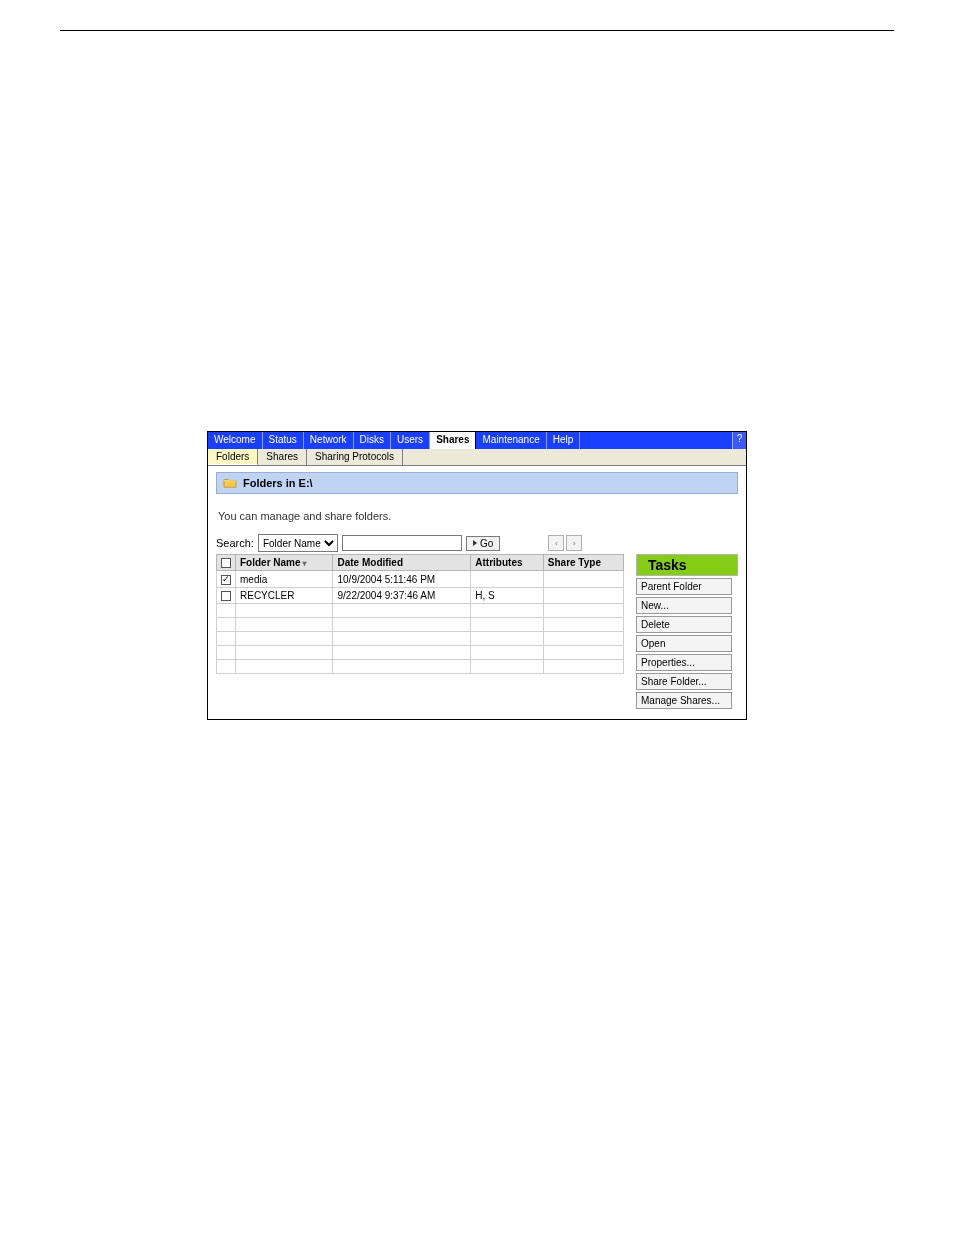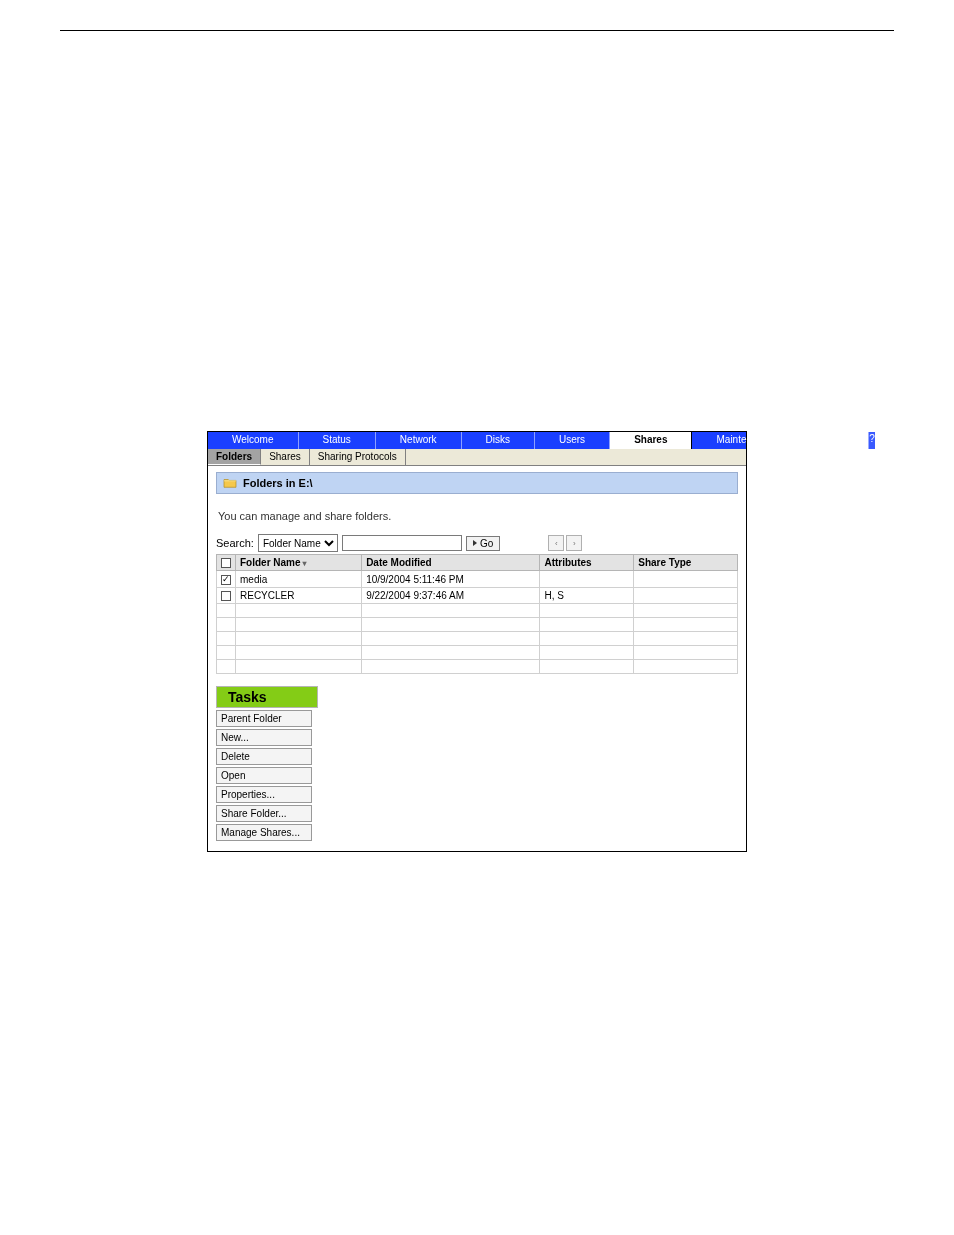--- a/index.html
+++ b/index.html
@@ -4,29 +4,29 @@
 <style>
   * { box-sizing: border-box; margin: 0; padding: 0; }
   body { font-family: Arial, Helvetica, sans-serif; font-size: 11px; background: #fff; }
   .page { width: 954px; margin: 0 auto; padding: 30px 60px; }
   .hr { border-top: 1px solid #000; margin-bottom: 400px; }
 
   .app-window { width: 540px; margin: 0 auto; border: 1px solid #000; }
 
   
   .topbar { background: #1a3fff; color: #fff; display: flex; align-items: stretch; height: 17px; font-size: 10px; }
-  .topbar .tab { padding: 2px 24px; border-right: 1px solid rgba(255,255,255,0.5); cursor: pointer; white-space: nowrap; text-align: center; }
+  .topbar .tab { padding: 2px 6px; border-right: 1px solid rgba(255,255,255,0.5); cursor: pointer; white-space: nowrap; text-align: center; }
   .topbar .tab.active { background: #fff; color: #000; font-weight: bold; border-right: 1px solid #000; }
   .topbar .spacer { flex: 1; }
   .topbar .help-icon { width: 14px; background: #3a5aff; text-align: center; border-left: 1px solid rgba(255,255,255,0.5); padding-top:1px; }
 
   
   .subtabs { background: #ece9d8; border-bottom: 1px solid #808080; display: flex; height: 17px; font-size: 10px; }
   .subtabs .tab { padding: 2px 8px; border-right: 1px solid #808080; cursor: pointer; }
-  .subtabs .tab.active { font-weight: bold; background: #a3a3a3; border-bottom: 1px solid #fdfdfd; }
+  .subtabs .tab.active { font-weight: normal; background: #fef9c3; border-bottom: 1px solid #fdfdfd; }
 
   
   .content { background: #fff; padding: 6px 8px 10px 8px; }
 
   .title-band { background: #bfd4f3; border: 1px solid #9aaed0; padding: 4px 6px; display: flex; align-items: center; gap: 6px; margin-bottom: 16px; }
   .title-band svg { width: 14px; height: 12px; }
   .title-band .txt { font-weight: bold; font-size: 11px; color: #000; }
 
   .desc { font-size: 11px; color: #333; margin: 6px 2px 12px 2px; }
 
@@ -35,21 +35,21 @@
   .search-row label { font-size: 11px; }
   .search-row select { font-size: 10px; height: 18px; border: 1px solid #7a7a7a; background:#fff; }
   .search-row input[type=text] { font-size: 10px; height: 16px; border: 1px solid #7a7a7a; width: 120px; }
   .go-btn { font-size: 10px; border: 1px solid #7a7a7a; background: #f2f2f2; padding: 1px 6px; cursor: pointer; display:flex; align-items:center; gap:3px;}
   .go-btn .tri { width:0;height:0;border-left:4px solid #333;border-top:3px solid transparent;border-bottom:3px solid transparent;display:inline-block;}
   .btn-group { display:flex; gap:2px; }
   .sq-btn { width:16px;height:16px;border:1px solid #b0b0b0;background:#f3f3f3;display:flex;align-items:center;justify-content:center;font-size:8px;color:#777;cursor:pointer;}
   .gap { width: 40px; }
 
   
-  .main-row { display:flex; gap: 12px; flex-direction: column; }
+  .main-row { display:flex; gap: 12px; }
   .table-wrap { flex: 1; }
   .tasks-wrap { width: 102px; }
 
   table.grid { border-collapse: collapse; width: 100%; font-size: 10px; }
   table.grid th { background: #e3e3e3; border: 1px solid #b5b5b5; text-align: left; padding: 2px 4px; font-weight: bold; height:16px;}
   table.grid td { border: 1px solid #d0d0d0; padding: 2px 4px; height: 14px; white-space: nowrap; overflow: hidden; }
   table.grid th.chk, table.grid td.chk { width: 16px; text-align: center; }
   .cb { width:10px;height:10px;border:1px solid #555;display:inline-block;background:#fff;vertical-align:middle;position:relative;}
   .cb.checked::after { content:"✓"; font-size:9px; position:absolute; left:0; top:-2px; }
   .sort-ind { font-size:8px; color:#666; margin-left:2px;}

